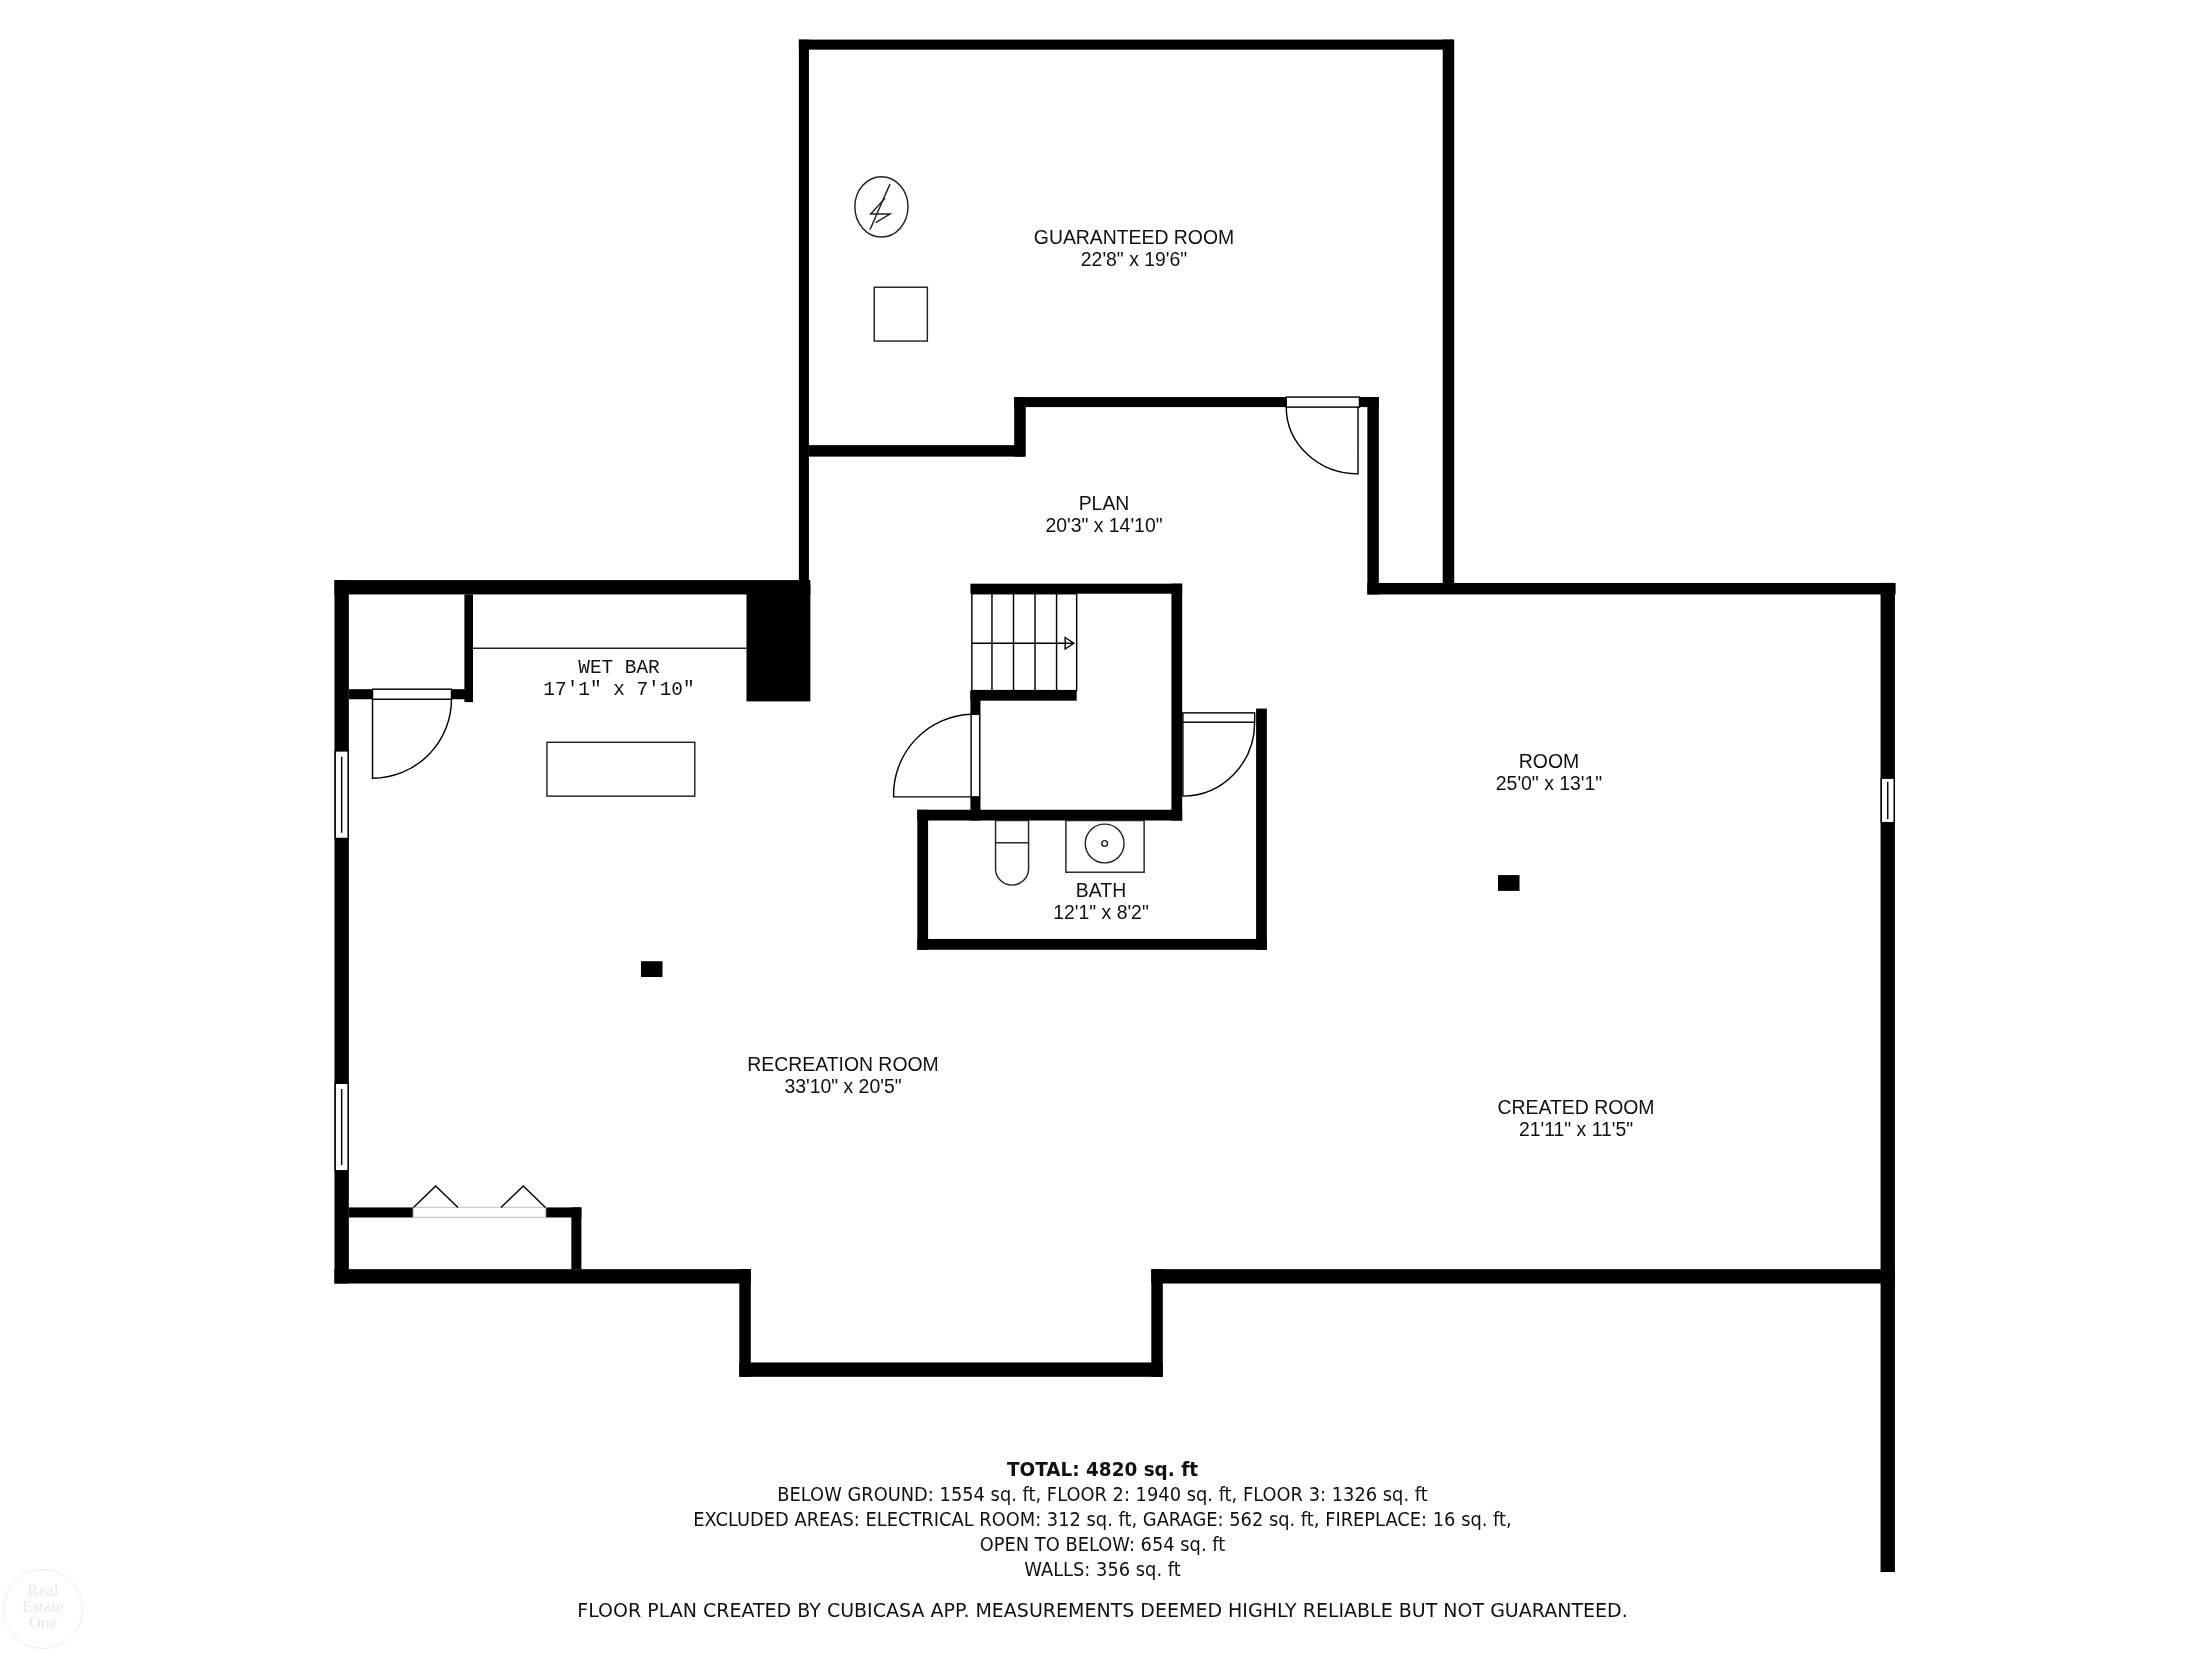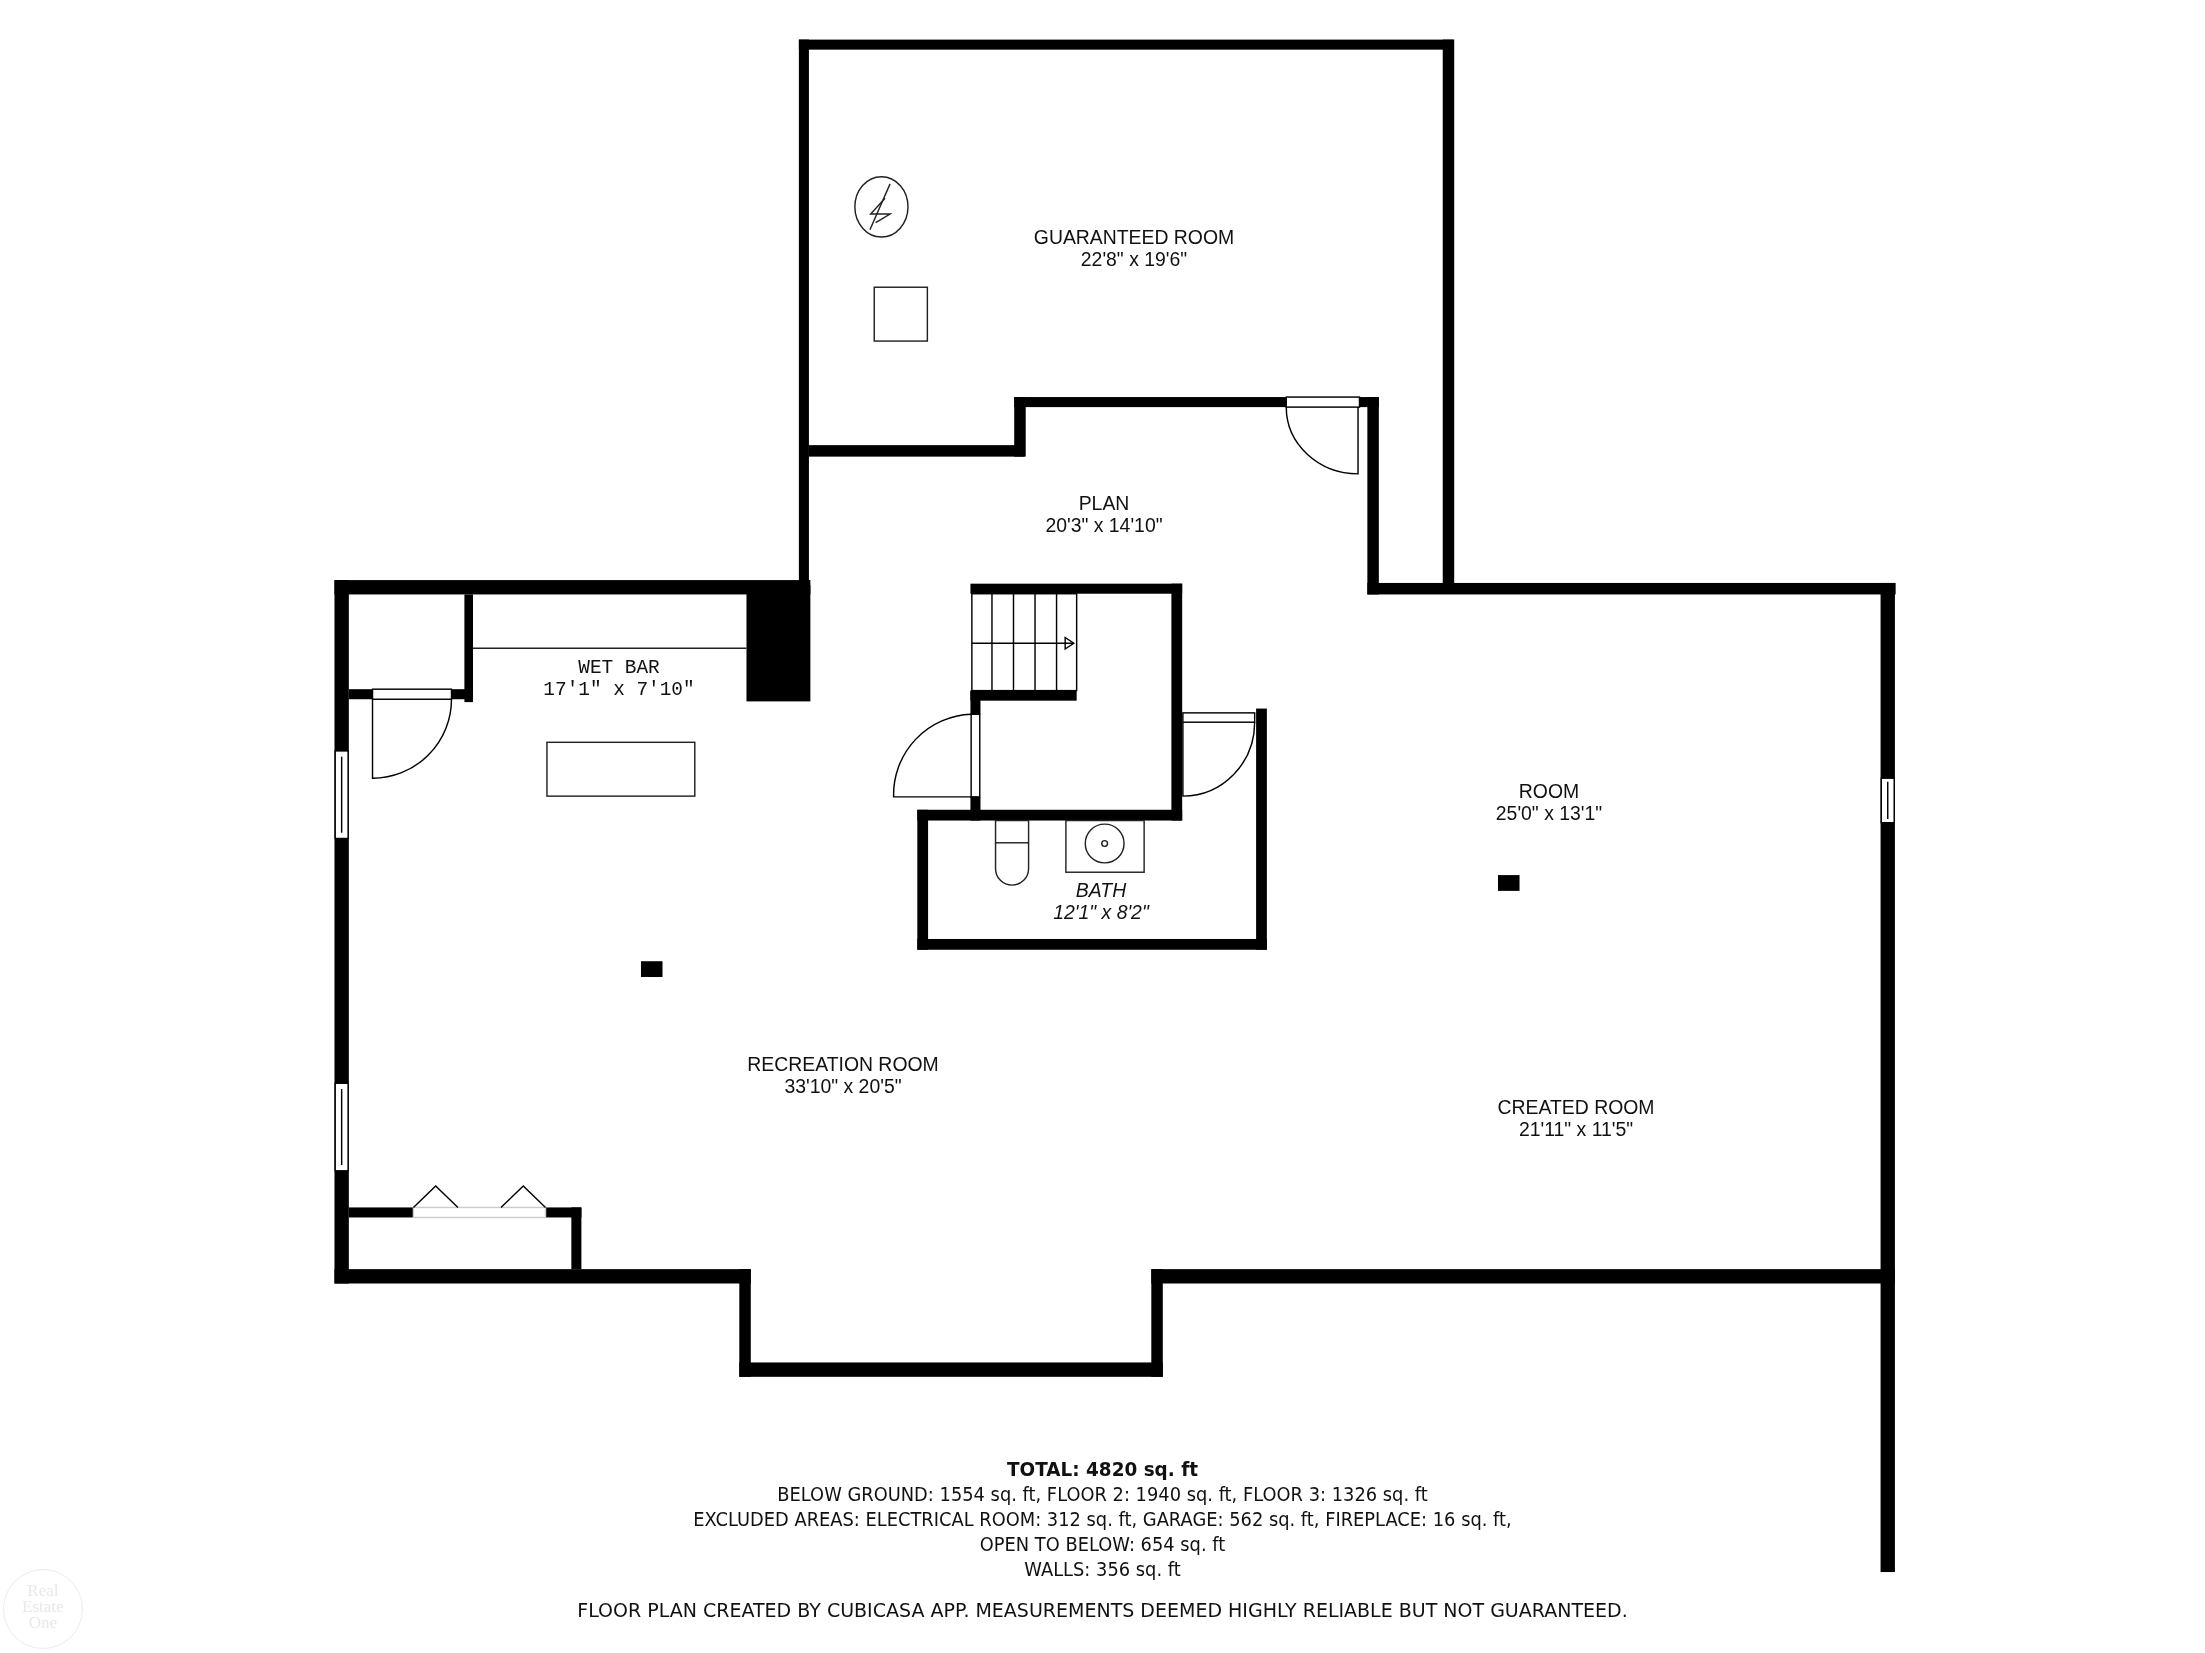--- a/index.html
+++ b/index.html
@@ -148,25 +148,25 @@
   <div>22'8" x 19'6"</div>
 </div>
 <div class="room-label" style="left:1104px; top:492px;">
   <div>PLAN</div>
   <div>20'3" x 14'10"</div>
 </div>
 <div class="room-label" style="left:619px; top:657px;font-family:Liberation Mono, monospace;">
   <div>WET BAR</div>
   <div>17'1" x 7'10"</div>
 </div>
-<div class="room-label" style="left:1549px; top:780px;">
+<div class="room-label" style="left:1549px; top:750px;">
   <div>ROOM</div>
   <div>25'0" x 13'1"</div>
 </div>
-<div class="room-label" style="left:1101px; top:879px;font-style:italic;">
+<div class="room-label" style="left:1101px; top:879px;">
   <div>BATH</div>
   <div>12'1" x 8'2"</div>
 </div>
 <div class="room-label" style="left:817px; top:1053px;margin-left:26px;">
   <div>RECREATION ROOM</div>
   <div>33'10" x 20'5"</div>
 </div>
 <div class="room-label" style="left:1576px; top:1096px;">
   <div>CREATED ROOM</div>
   <div>21'11" x 11'5"</div>

